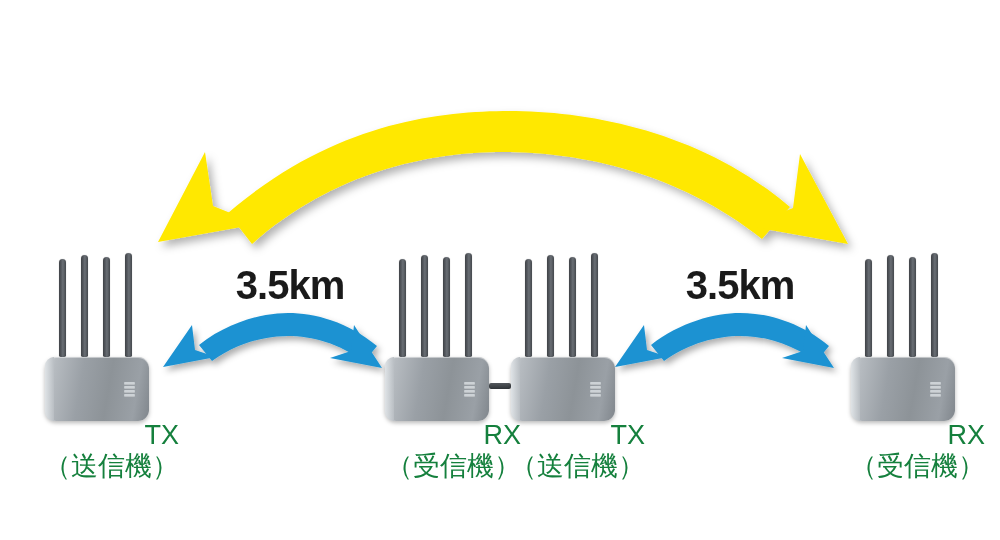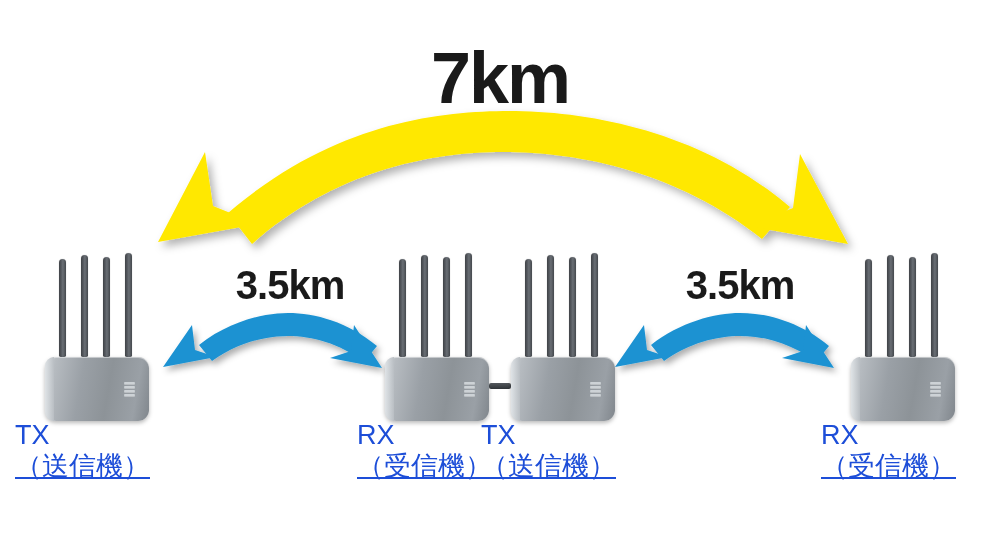--- a/index.html
+++ b/index.html
@@ -65,28 +65,28 @@
   .led{width:11px;height:2px;border-radius:1px;background:#cdd2d6;box-shadow:0 1px 0 rgba(255,255,255,.35);}
   .cable{
     position:absolute;
     height:6px;border-radius:2px;
     background:linear-gradient(180deg,#54585d,#2f3337);
   }
 
   
   .caption{
     position:absolute;
-    text-align:left;
-    color:#1d4ed8;
+    text-align:right;
+    color:#15803d;
     font-size:27px;
     line-height:31px;
     white-space:nowrap;
   }
   .caption .c1{display:block;}
-  .caption .c2{display:block;text-decoration:underline;}
+  .caption .c2{display:block;}
 </style>
 </head>
 <body>
 
 <div id="stage">
 
   <svg class="arrows" viewBox="0 0 1000 540" width="1000" height="540">
     <defs>
       <filter id="softshadow" x="-20%" y="-20%" width="150%" height="150%">
         <feDropShadow dx="4" dy="5" stdDeviation="4" flood-color="#000000" flood-opacity="0.30"></feDropShadow>
@@ -153,21 +153,20 @@
                L 668,357
                Z" fill="#1c92d2"></path>
       <path d="M 834,368
                L 806,325
                L 803,351
                L 782,358
                Z" fill="#1c92d2"></path>
     </g>
   </svg>
 
-  <div class="dist-label dist-main" style="left:0;top:42px;width:1000px;">7km</div>
 
   <div class="dist-label dist-sub" style="left:190px;top:268px;width:200px;">3.5km</div>
 
   <div class="dist-label dist-sub" style="left:640px;top:268px;width:200px;">3.5km</div>
 
   <div class="device" style="left:45px;top:252px;">
     <div class="antennas">
       <div class="ant" style="left:14px;height:98px;"></div>
       <div class="ant" style="left:36px;height:102px;"></div>
       <div class="ant" style="left:58px;height:100px;"></div>

